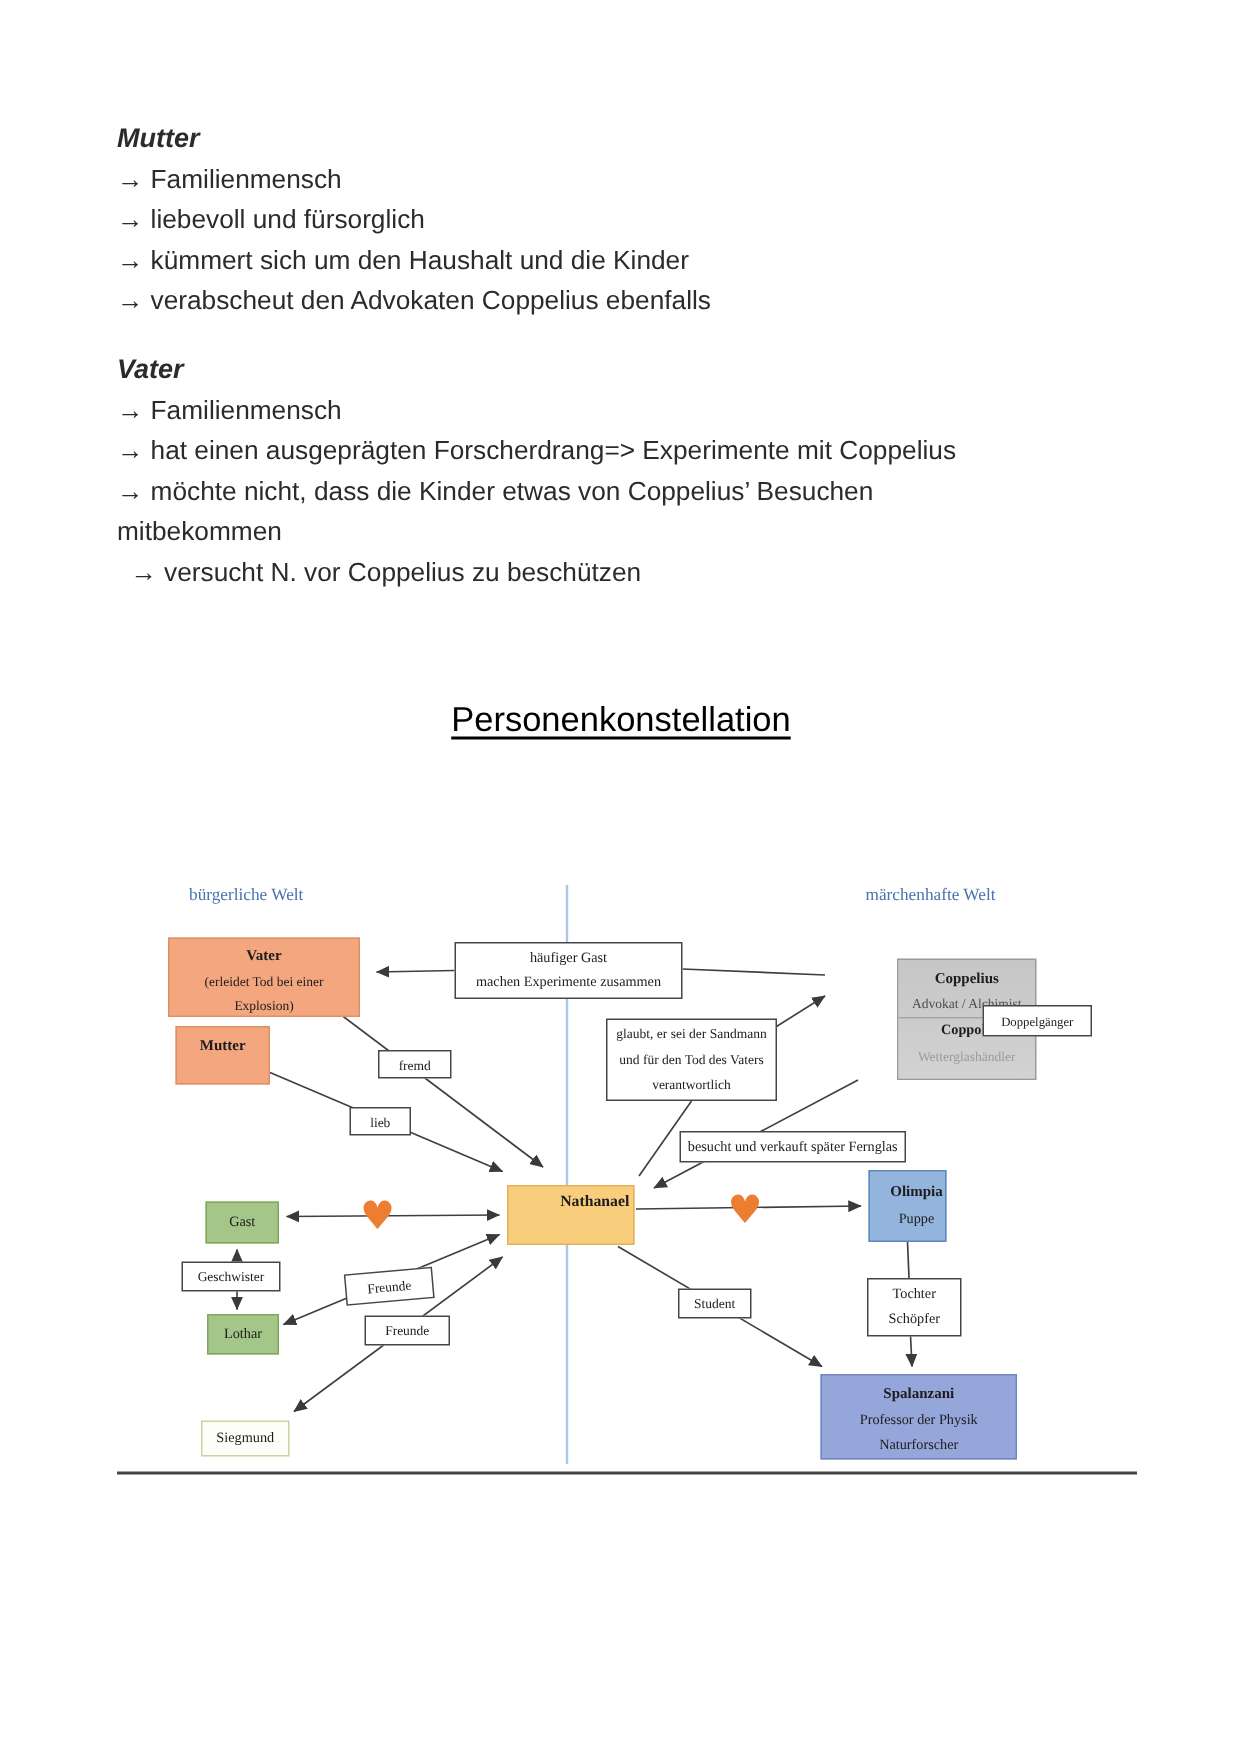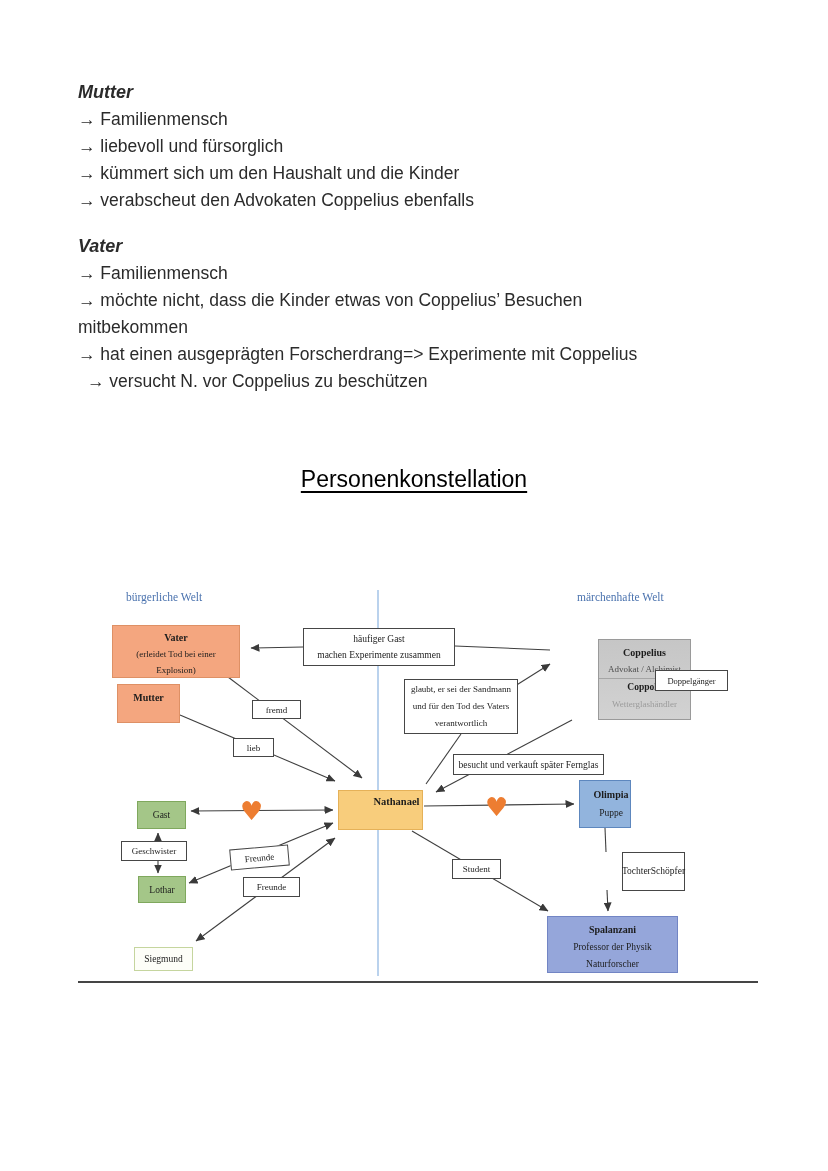--- a/index.html
+++ b/index.html
@@ -57,23 +57,23 @@
 <div class="page">
 
   <div class="notes">
     <div class="note-heading">Mutter</div>
     <div class="note-item">→ Familienmensch</div>
     <div class="note-item">→ liebevoll und fürsorglich</div>
     <div class="note-item">→ kümmert sich um den Haushalt und die Kinder</div>
     <div class="note-item">→ verabscheut den Advokaten Coppelius ebenfalls</div>
     <div class="note-heading gap">Vater</div>
     <div class="note-item">→ Familienmensch</div>
+    <div class="note-item">→ hat einen ausgeprägten Forscherdrang=&gt; Experimente mit Coppelius</div>
     <div class="note-item">→ möchte nicht, dass die Kinder etwas von Coppelius’ Besuchen
 mitbekommen</div>
-    <div class="note-item">→ hat einen ausgeprägten Forscherdrang=&gt; Experimente mit Coppelius</div>
     <div class="note-item indent">→ versucht N. vor Coppelius zu beschützen</div>
   </div>
 
   <div class="page-title">Personenkonstellation</div>
 
   <div class="diagram">
 
     <svg class="conn" width="828" height="1171" viewBox="0 0 828 1171">
       <defs>
         <marker id="ah" markerWidth="9" markerHeight="8" refX="8.5" refY="4" orient="auto-start-reverse" markerUnits="userSpaceOnUse">
@@ -157,21 +157,21 @@
 
     <span class="heart" style="left:240px;top:782px;">♥</span>
     <span class="heart" style="left:485px;top:778px;">♥</span>
 
     <div class="dbox wbox" style="left:121px;top:825px;width:66px;height:20px;">Geschwister</div>
 
     <div class="dbox wbox tilt" style="left:230px;top:831px;width:59px;height:21px;">Freunde</div>
 
     <div class="dbox wbox" style="left:452px;top:843px;width:49px;height:20px;">Student</div>
 
-    <div class="dbox wbox" style="left:578px;top:836px;width:63px;height:39px;flex-direction:row;font-size:9.5px;line-height:17px;margin-left:44px;">
+    <div class="dbox wbox" style="left:578px;top:836px;width:63px;height:39px;flex-direction:column;font-size:9.5px;line-height:17px;">
       <div>Tochter</div>
       <div>Schöpfer</div>
     </div>
 
     <div class="dbox cbox green" style="left:138px;top:860px;width:48px;height:27px;">Lothar</div>
 
     <div class="dbox wbox" style="left:243px;top:861px;width:57px;height:20px;">Freunde</div>
 
     <div class="dbox cbox blue2 pt4" style="left:547px;top:900px;width:131px;height:57px;">
       <div class="b t10" style="line-height:17.5px;">Spalanzani</div>

